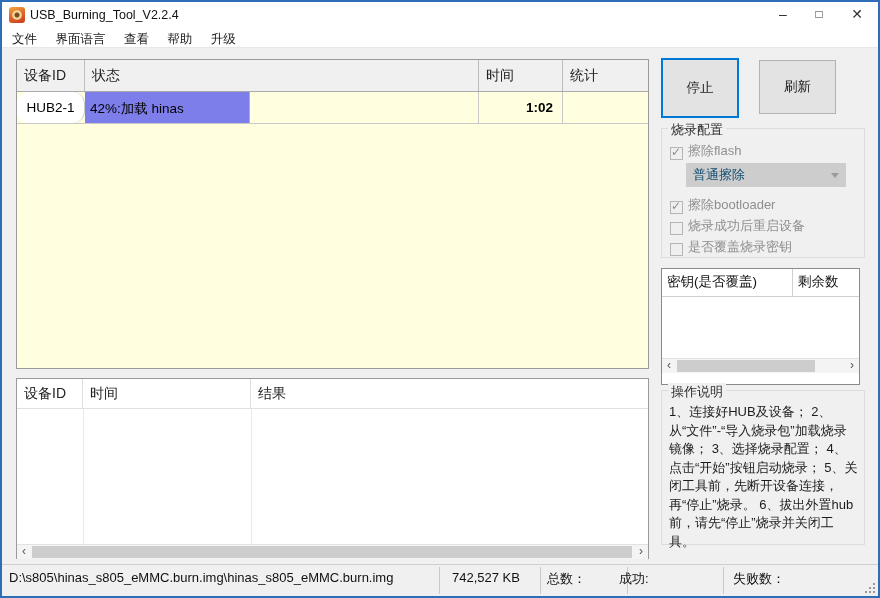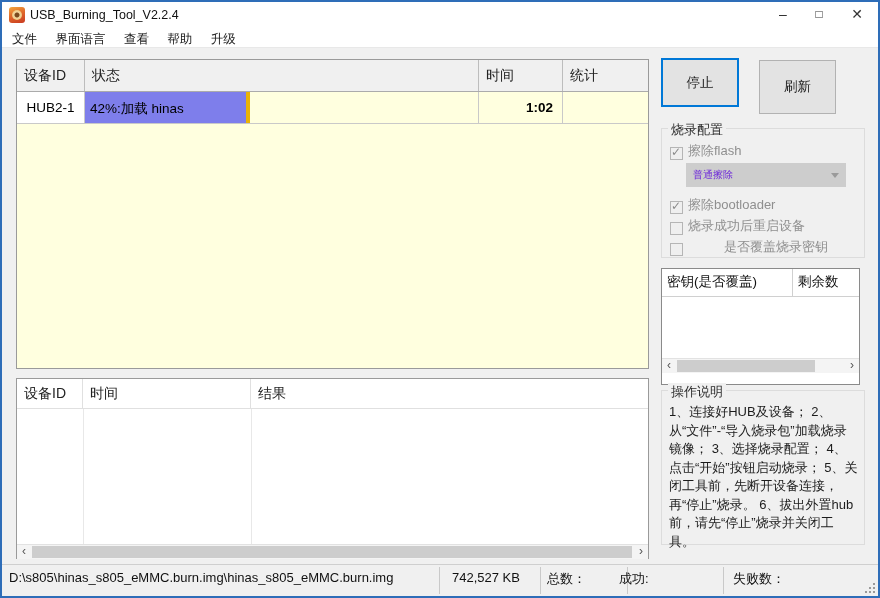--- a/index.html
+++ b/index.html
@@ -34,50 +34,50 @@
     border:1px solid #9a9a9a; background:#ffffdf; }
   .dt-header { display:grid; grid-template-columns:68px 394px 84px 1fr; height:32px;
     background:#f0f0f0; border-bottom:1px solid #ababab; }
   .dt-header .hcell { border-right:1px solid #bdbdbd; font-size:14px; color:#222;
     padding:7px 0 0 7px; overflow:hidden; white-space:nowrap; }
   .dt-header .hcell:last-child { border-right:none; }
   .dt-row { display:grid; grid-template-columns:68px 394px 84px 1fr; height:32px;
     border-bottom:1px solid #c9c9c9; }
   .dt-row .cell { border-right:1px solid #c9c9c9; font-size:13.5px; color:#000; overflow:hidden; }
   .dt-row .cell:last-child { border-right:none; }
-  .cell-id { background:#fff; text-align:center; padding-top:8px; }
+  .cell-id { background:#fff; text-align:center; padding-top:8px;border-radius:12px; }
   .cell-status { background:#ffffdf; position:relative; }
-  .progress-bar { height:100%; background:#7e7eeb; border-right:4px solid #eab308; }
+  .progress-bar { height:100%; background:#7e7eeb; border-right:1px solid #eab308; }
   .progress-text { display:block; padding:8px 0 0 5px; white-space:nowrap; font-size:13.5px; color:#000; }
   .cell-time { background:#ffffdf; text-align:right; padding:8px 9px 0 0; font-weight:700; }
   .cell-stats { background:#ffffdf; }
 
   
   .btn { position:absolute; background:#e3e3e3; font-size:13.5px; color:#222;
     display:flex; align-items:center; justify-content:center; }
-  .btn-stop { left:659px; top:56px; width:78px; height:49px; border:2px solid #0078d7; }
+  .btn-stop { left:659px; top:56px; width:78px; height:60px; border:2px solid #0078d7; }
   .btn-refresh { left:757px; top:58px; width:77px; height:54px; border:1px solid #b2b2b2; }
 
   
   .groupbox { position:absolute; border:1px solid #dcdcdc; }
   .gb-config { left:659px; top:126px; width:204px; height:130px; }
   .gb-instr  { left:659px; top:388px; width:204px; height:155px; }
   .gb-label { position:absolute; top:-8px; left:6px; background:#f0f0f0; padding:0 3px;
     font-size:13px; color:#2b2b2b; }
 
   .opt-row { position:absolute; left:8px; height:17px; display:flex; align-items:flex-end; }
   .cbox { width:13px; height:13px; border:1px solid #b5b5b5; background:#efefef;
     display:inline-block; margin-right:5px; position:relative; flex:0 0 13px; }
   .cbox[data-checked="true"]::after { content:"✓"; position:absolute; left:0px; top:-3px;
     font-size:12px; color:#8a8a8a; }
   .opt-label { font-size:13px; color:#8f8f8f; white-space:nowrap; }
-  .opt-1 { top:14px; } .opt-2 { top:68px; } .opt-3 { top:89px; } .opt-4 { top:110px;gap:36px; }
+  .opt-1 { top:14px; } .opt-2 { top:68px; } .opt-3 { top:89px; } .opt-4 { top:110px; }
   .dropdown { position:absolute; left:24px; top:34px; width:160px; height:24px;
     background:#cdcdcd; display:flex; align-items:center; padding:0 7px; }
-  .dropdown .dd-value { flex:1; font-size:10px; color:#6d28d9; }
+  .dropdown .dd-value { flex:1; font-size:13px; color:#0c4a6e; }
   .chev { width:0; height:0; border-left:4px solid transparent; border-right:4px solid transparent;
     border-top:5px solid #9a9a9a; }
 
   
   .key-table { position:absolute; left:659px; top:266px; width:199px; height:117px;
     border:1px solid #8a8a8a; background:#fff; }
   .kt-header { display:grid; grid-template-columns:131px 1fr; height:28px; border-bottom:1px solid #d0d0d0; }
   .kt-header .hcell { font-size:13.5px; color:#111; padding:4px 0 0 5px; border-right:1px solid #d0d0d0;
     white-space:nowrap; overflow:hidden; }
   .kt-header .hcell:last-child { border-right:none; }

